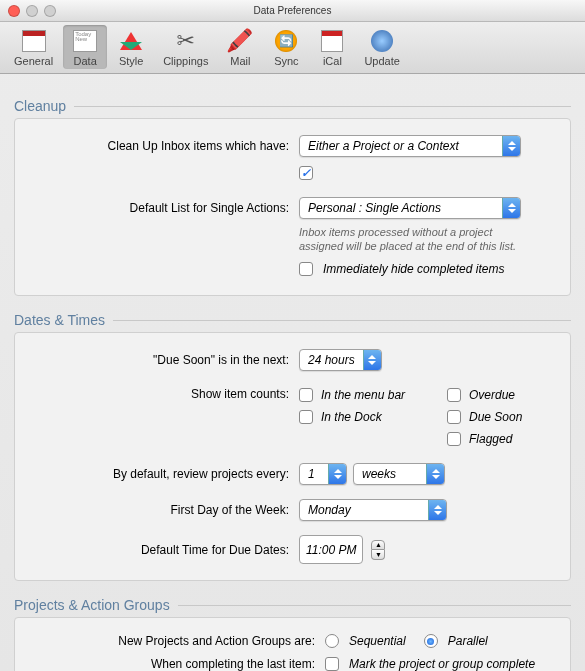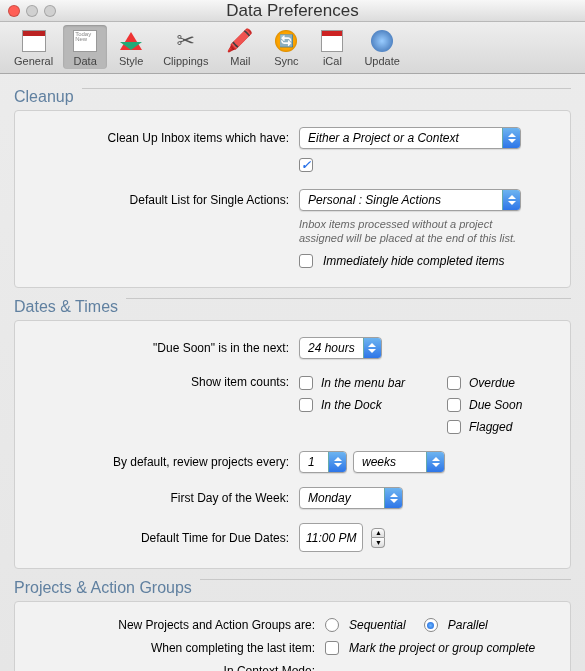--- a/index.html
+++ b/index.html
@@ -22,21 +22,21 @@
   }
   .traffic { display:flex; gap:6px; }
   .tl {
     width:12px; height:12px; border-radius:50%;
     border:1px solid rgba(0,0,0,.2);
   }
   .tl.red{ background:#ff5f56; }
   .tl.gray{ background:#d0d0d0; }
   .titlebar .title{
     position:absolute; left:0; right:0; text-align:center;
-    font-size:17px; color:#333;
+    font-size:10px; color:#333;
     pointer-events:none;
   }
   .toolbar {
     display:flex; gap:2px;
     padding:3px 6px 4px 6px;
     background: linear-gradient(#eeeeee,#d8d8d8);
     border-bottom:1px solid #a8a8a8;
     min-height: 50px;
   }
   .tbbtn {
@@ -60,23 +60,24 @@
   .ic-mail { font-size:22px; }
   .ic-sync { width:22px; height:22px; border-radius:50%; background:#ffa500; position:relative; box-shadow:inset 0 0 3px rgba(0,0,0,.3);}
   .ic-sync:after{ content:"🔄"; position:absolute; inset:0; display:flex;align-items:center;justify-content:center; font-size:12px; color:#fff; }
   .ic-ical { width:22px; height:22px; background:#fff; border:1px solid #999; position:relative; }
   .ic-ical:before{ content:""; position:absolute; top:0;left:0;right:0; height:5px; background:#c22; }
   .ic-update { width:22px; height:22px; border-radius:50%; background:radial-gradient(#9cf,#36a); }
 
   .content { padding:8px 14px 10px 14px; }
   .group { margin:6px 0 10px 0; }
   .grouphdr {
-    color:#6080a0; font-size:16px;
-    display:flex; gap:8px;
+    color:#6080a0; font-size:14px;
+    display:flex; align-items:center; gap:8px;
     margin-bottom:4px;
+    margin-top:16px;
   }
   .grouphdr .line { flex:1; height:1px; background:#c8c8c8; }
   .groupbody {
     background:#f2f2f2;
     border:1px solid #d0d0d0;
     border-radius:4px;
     padding:10px 0;
   }
   .row { display:flex; align-items:center; margin:6px 0; }
   .row .lab { width:284px; text-align:right; padding-right:10px; }
@@ -283,21 +284,21 @@
           </div>
           <div class="aqua" style="width:92px;">
             <span class="txt" style="flex:1;">weeks</span>
               <span class="arrows"></span>
           </div>
         </div>
       </div>
       <div class="row" style="margin-top:14px;">
         <div class="lab">First Day of the Week:</div>
         <div class="ctrl">
-          <div class="aqua" style="width:104px;">
+          <div class="aqua" style="width:148px;">
             <span class="txt" style="flex:1;">Monday</span>
               <span class="arrows"></span>
           </div>
         </div>
       </div>
       <div class="row" style="margin-top:14px;">
         <div class="lab">Default Time for Due Dates:</div>
         <div class="ctrl">
           <span class="steptxt">
               <span class="v">11:00 PM</span>

